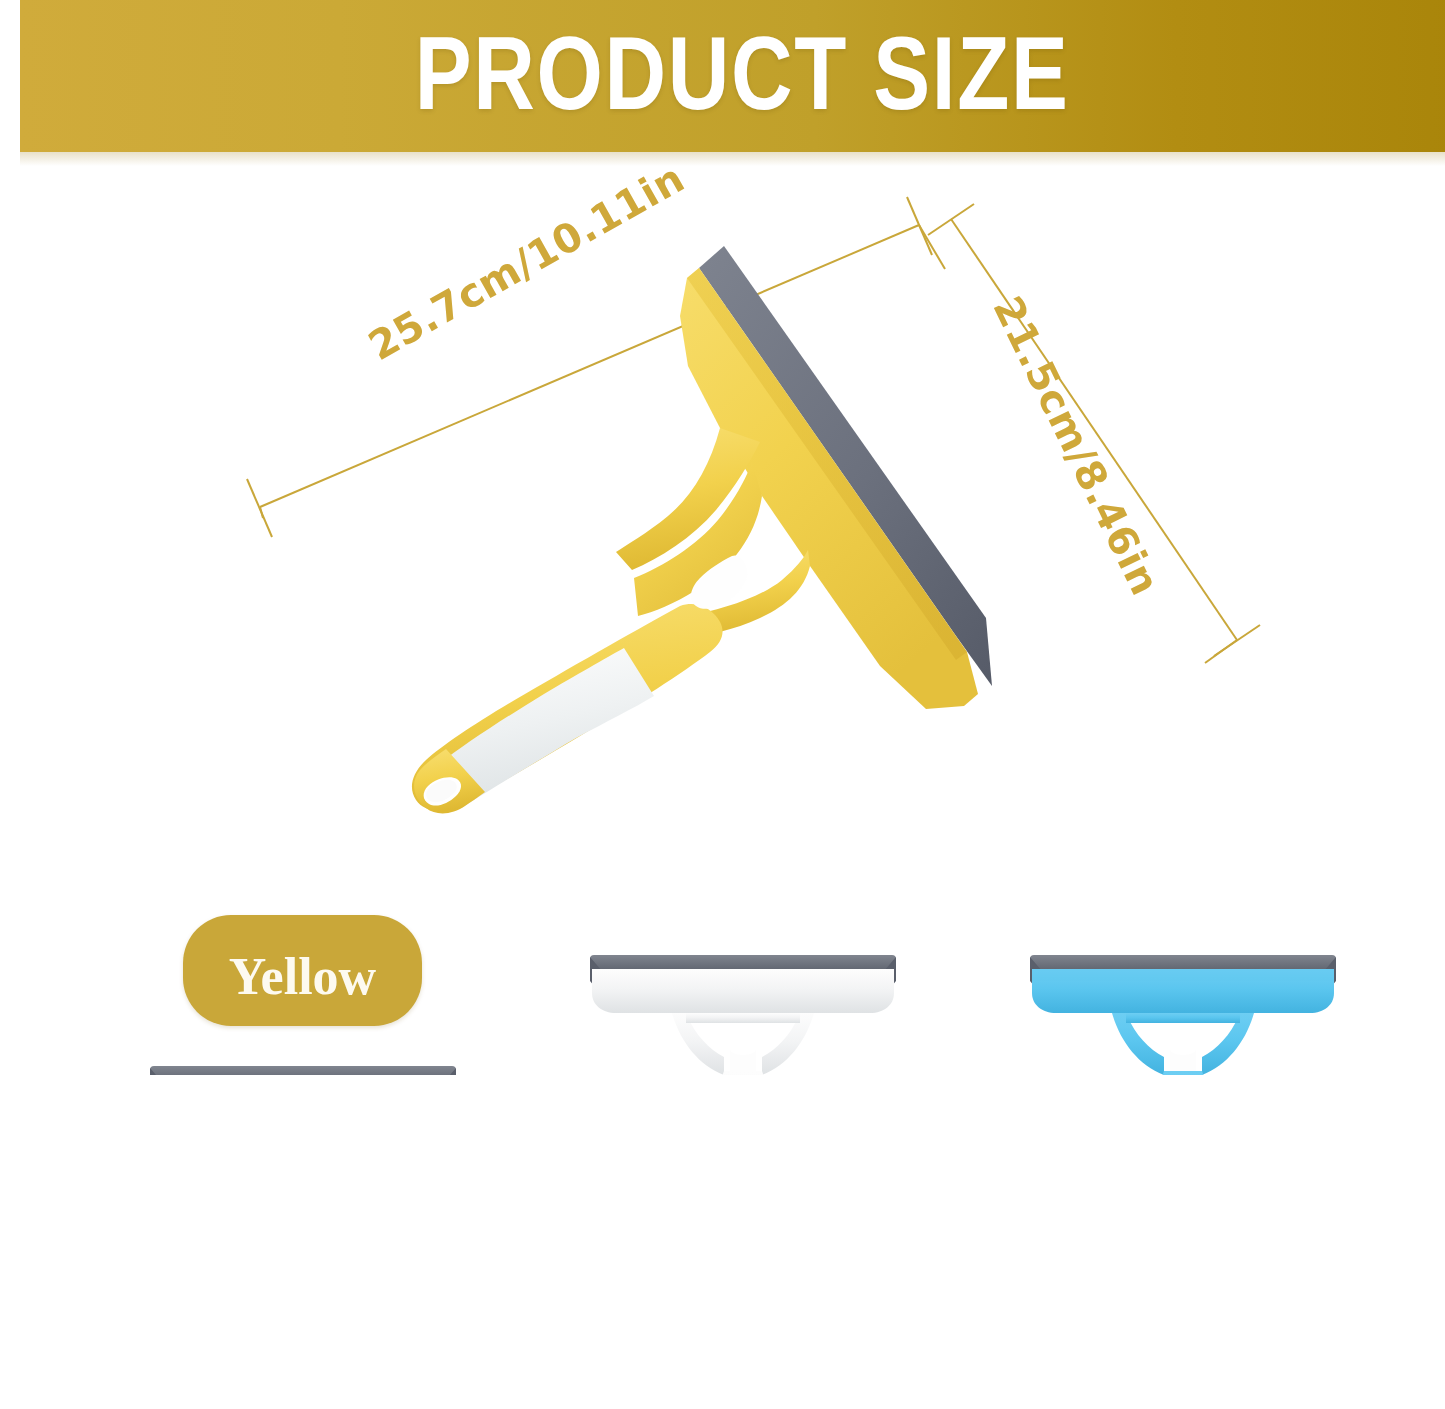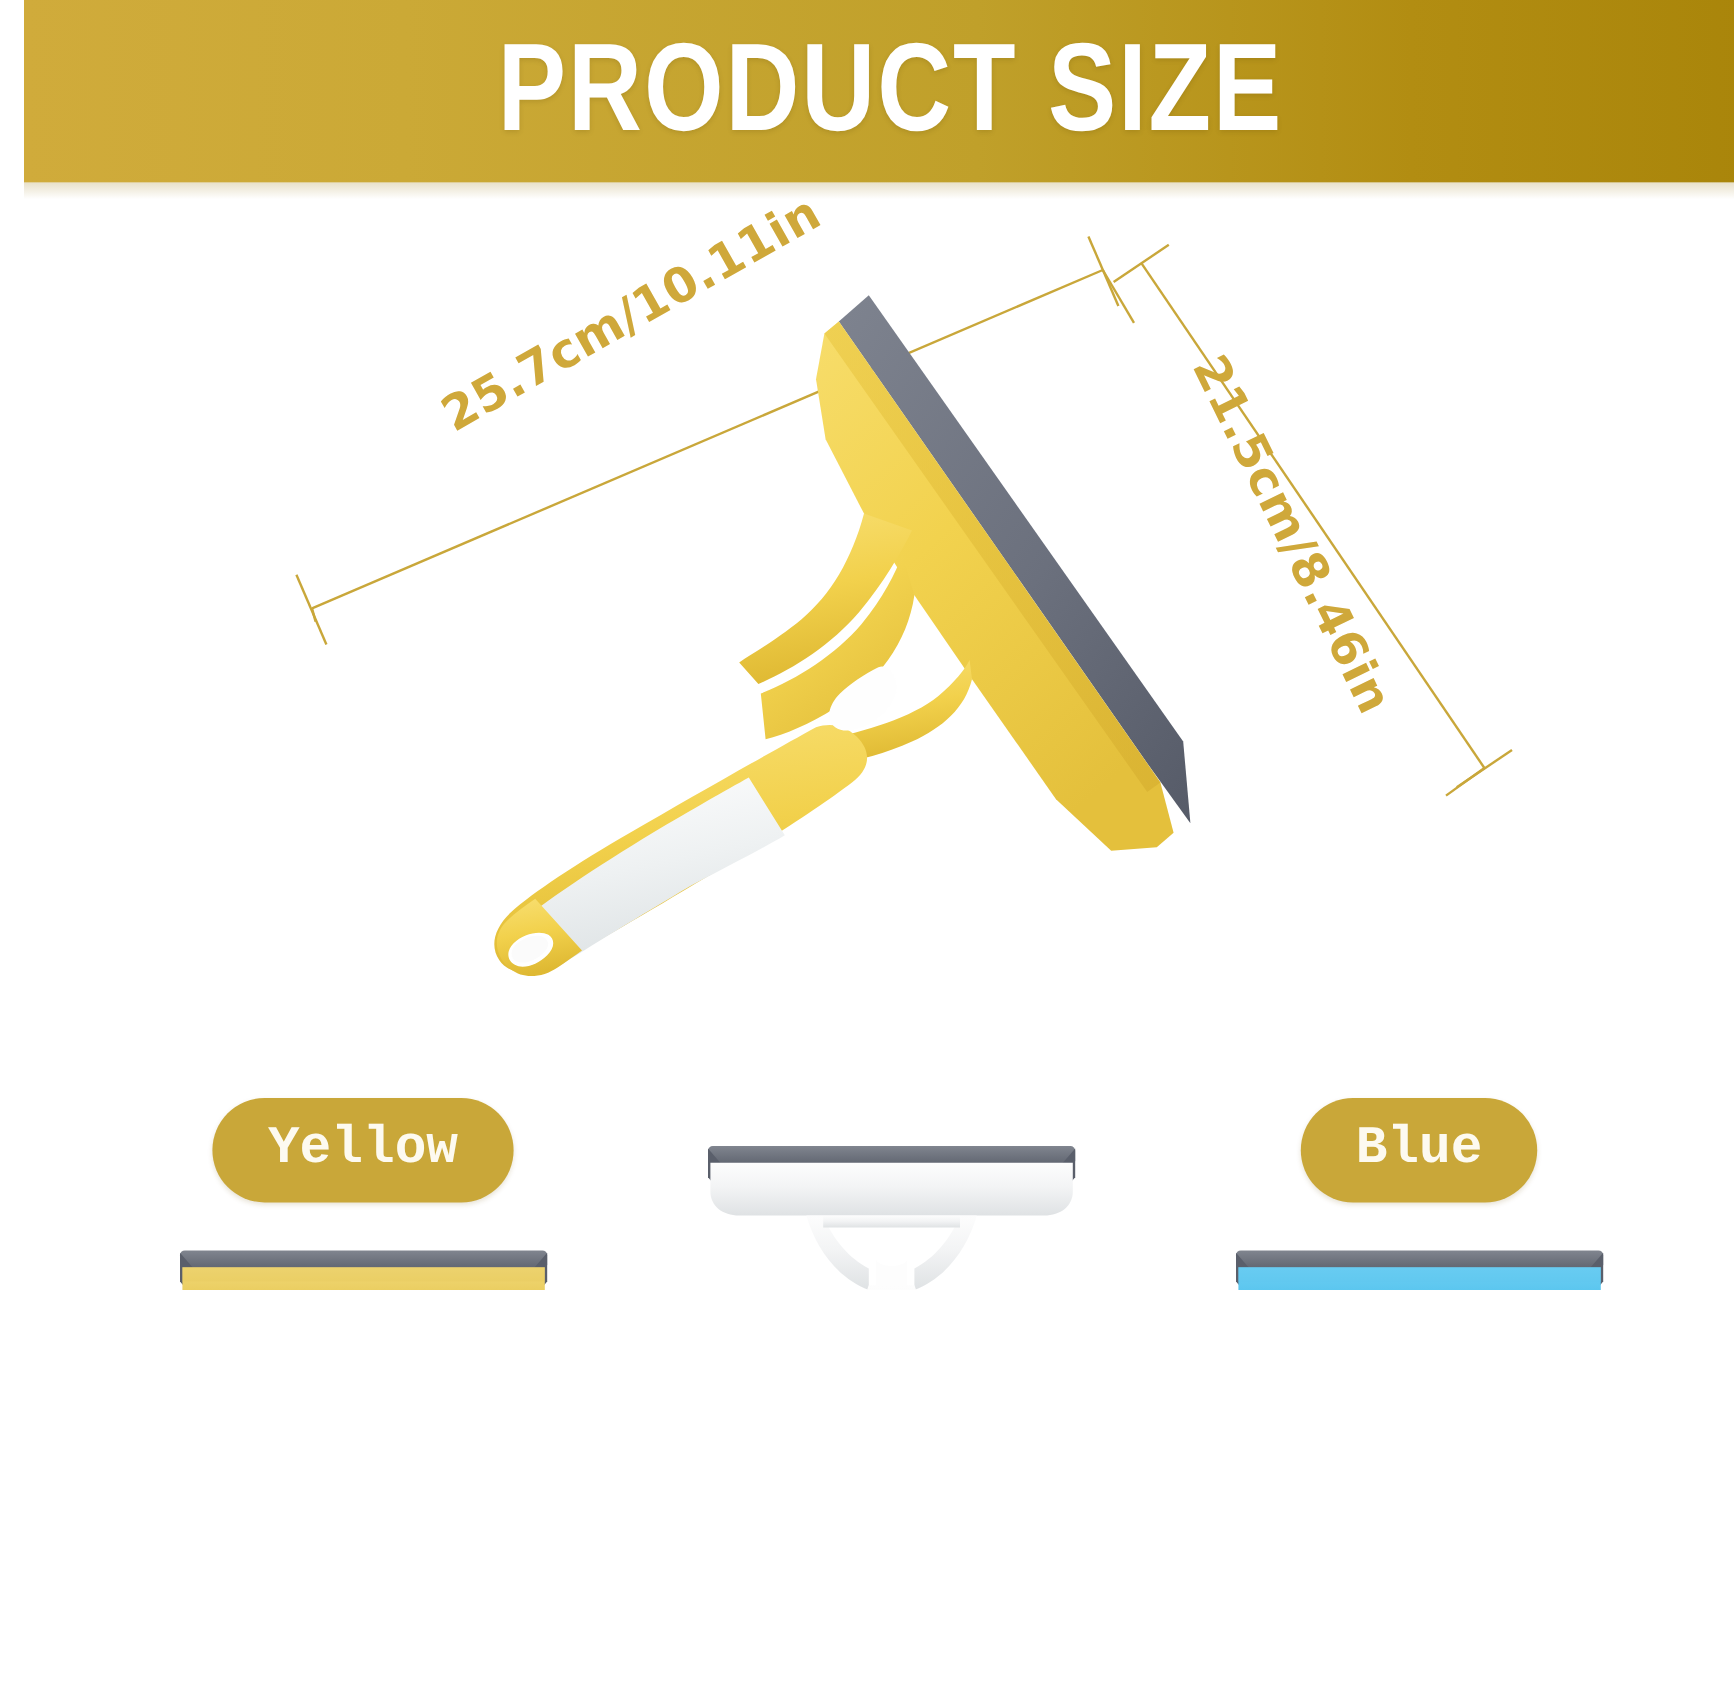--- a/index.html
+++ b/index.html
@@ -100,25 +100,25 @@
   }
   .variant {
     width: 440px;
     display: flex;
     flex-direction: column;
     align-items: center;
   }
   .badge {
     background: #c9a739;
     color: #fdfaf0;
-    font-family: Liberation Mono, monospace;
+    font-family: Liberation Serif, serif;
     font-weight: bold;
-    font-size: 44px;
+    font-size: 52px;
     line-height: 1;
-    padding: 20px 46px 23px;
+    padding: 36px 46px 23px;
     border-radius: 48px;
     box-shadow: 0 2px 4px rgba(120,95,20,0.18);
     white-space: nowrap;
   }
   .variant-art {
     margin-top: 22px;
   }
 </style>
 </head>
 <body>
@@ -373,21 +373,20 @@
         <path d="M 138 222 L 192 222 L 192 318 C 192 326, 186 332, 178 332
                  L 152 332 C 144 332, 138 326, 138 318 Z" fill="url(#wGrip)"></path>
         <path d="M 138 318 C 138 344, 148 362, 165 362
                  C 182 362, 192 344, 192 318 Z" fill="url(#wBody)"></path>
         <ellipse cx="165" cy="342" rx="11" ry="15" fill="#ffffff"></ellipse>
         <ellipse cx="165" cy="342" rx="11" ry="15" fill="none" stroke="#e0e4e6" stroke-width="1.5"></ellipse>
       </svg>
     </div>
 
     <div class="variant">
-      <div class="badge">Blue</div>
       <svg class="variant-art" width="330" height="380" viewBox="0 0 330 380">
         <defs>
           <linearGradient id="bBody" x1="0" y1="0" x2="0" y2="1">
             <stop offset="0%" stop-color="#6dcef3"></stop>
             <stop offset="45%" stop-color="#5bc6ef"></stop>
             <stop offset="100%" stop-color="#43b3e0"></stop>
           </linearGradient>
           <linearGradient id="bBlade" x1="0" y1="0" x2="0" y2="1">
             <stop offset="0%" stop-color="#80858f"></stop>
             <stop offset="100%" stop-color="#5f646f"></stop>

